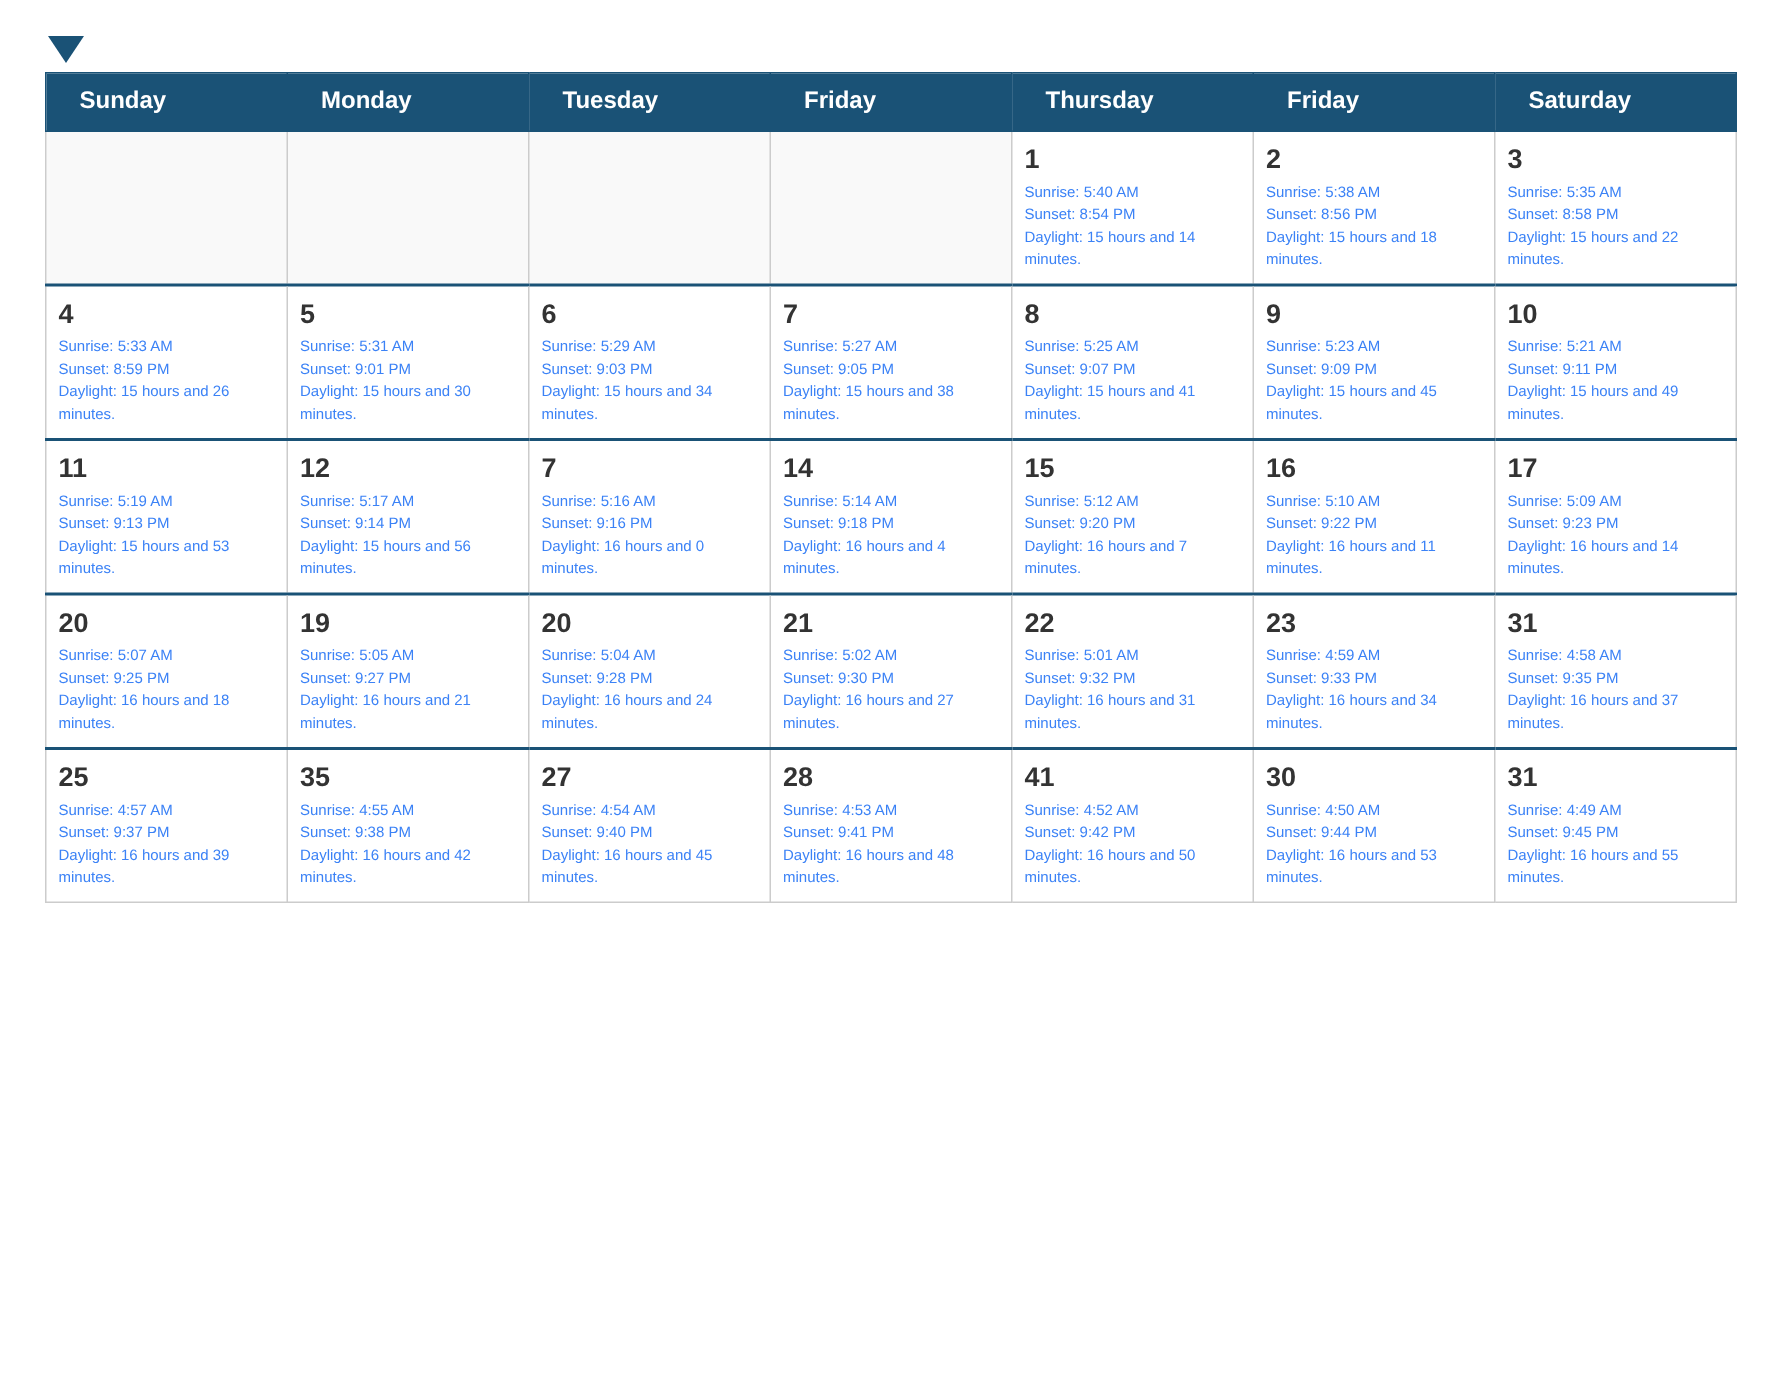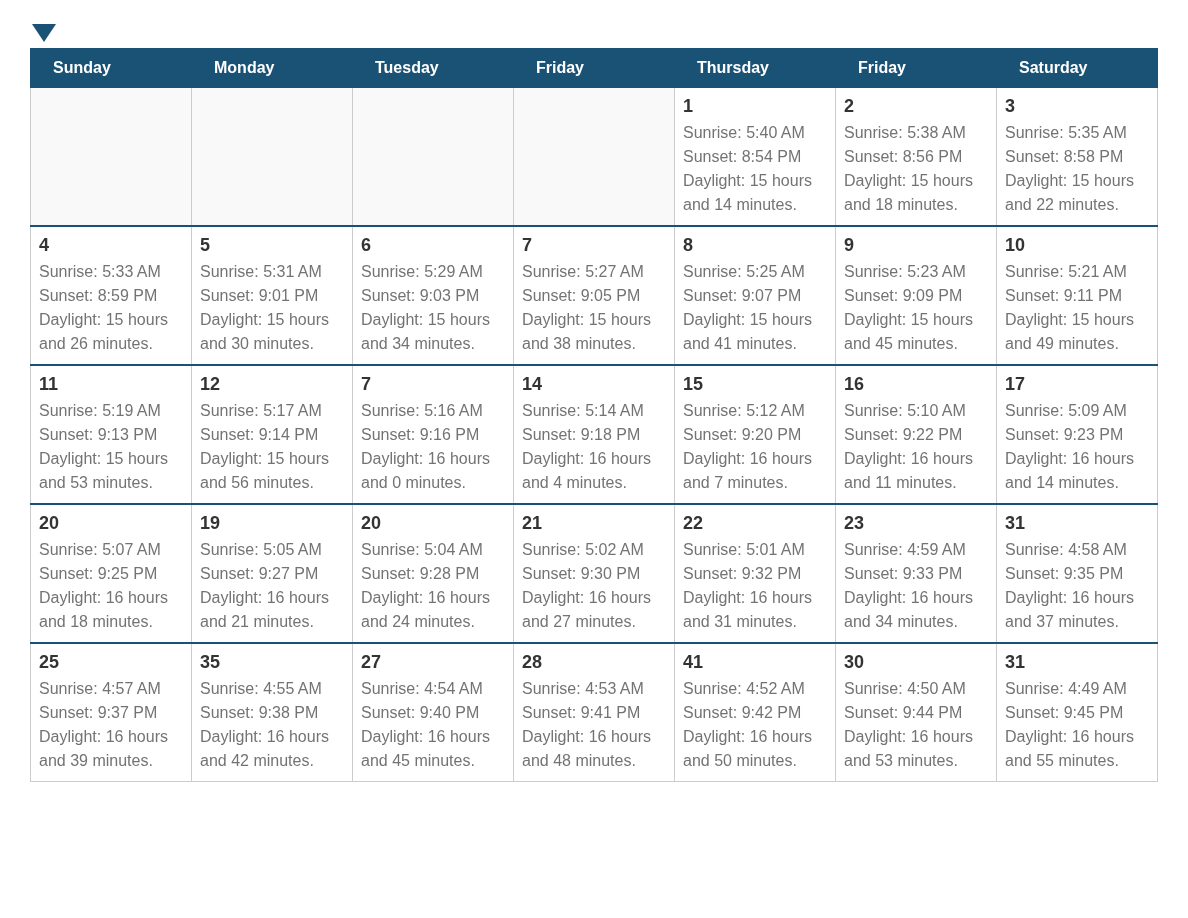--- a/index.html
+++ b/index.html
@@ -81,22 +81,22 @@
       width: calc(100% / 7);
       min-height: 100px;
     }
     .day-number {
       font-size: 18px;
       font-weight: bold;
       color: #333;
       margin-bottom: 4px;
     }
     .day-info {
-      font-size: 16px;
-      color: #737373;
+      font-size: 10px;
+      color: #3b82f6;
       line-height: 1.5;
     }
     .empty-cell {
       background: #f9f9f9;
     }
     .row-divider td {
       border-top: 2px solid #1a5276;
     }
   </style>
 </head>

